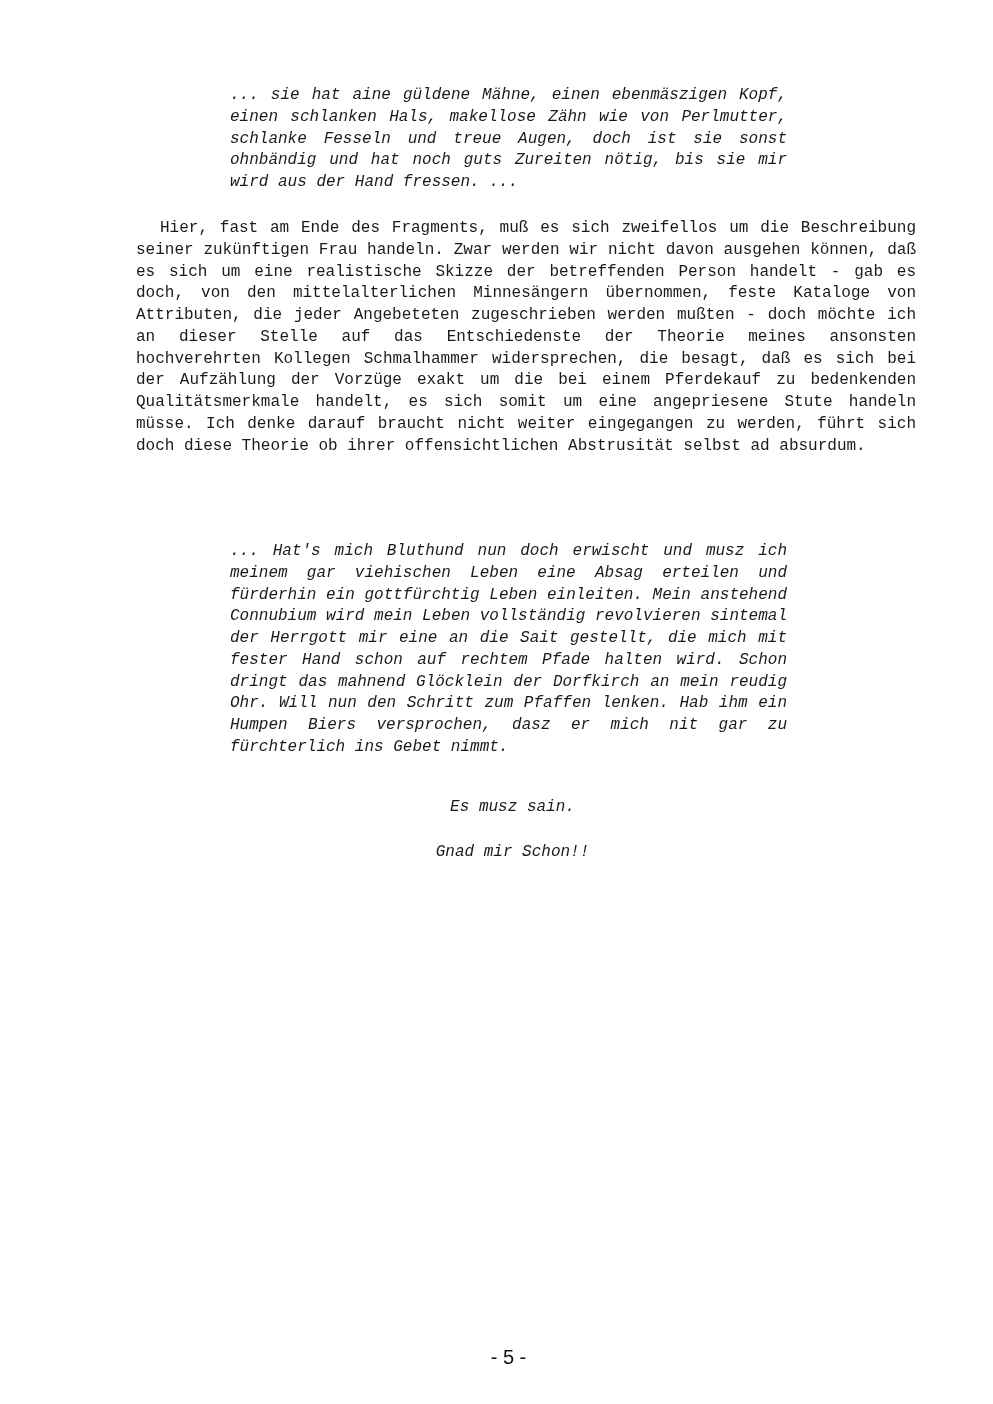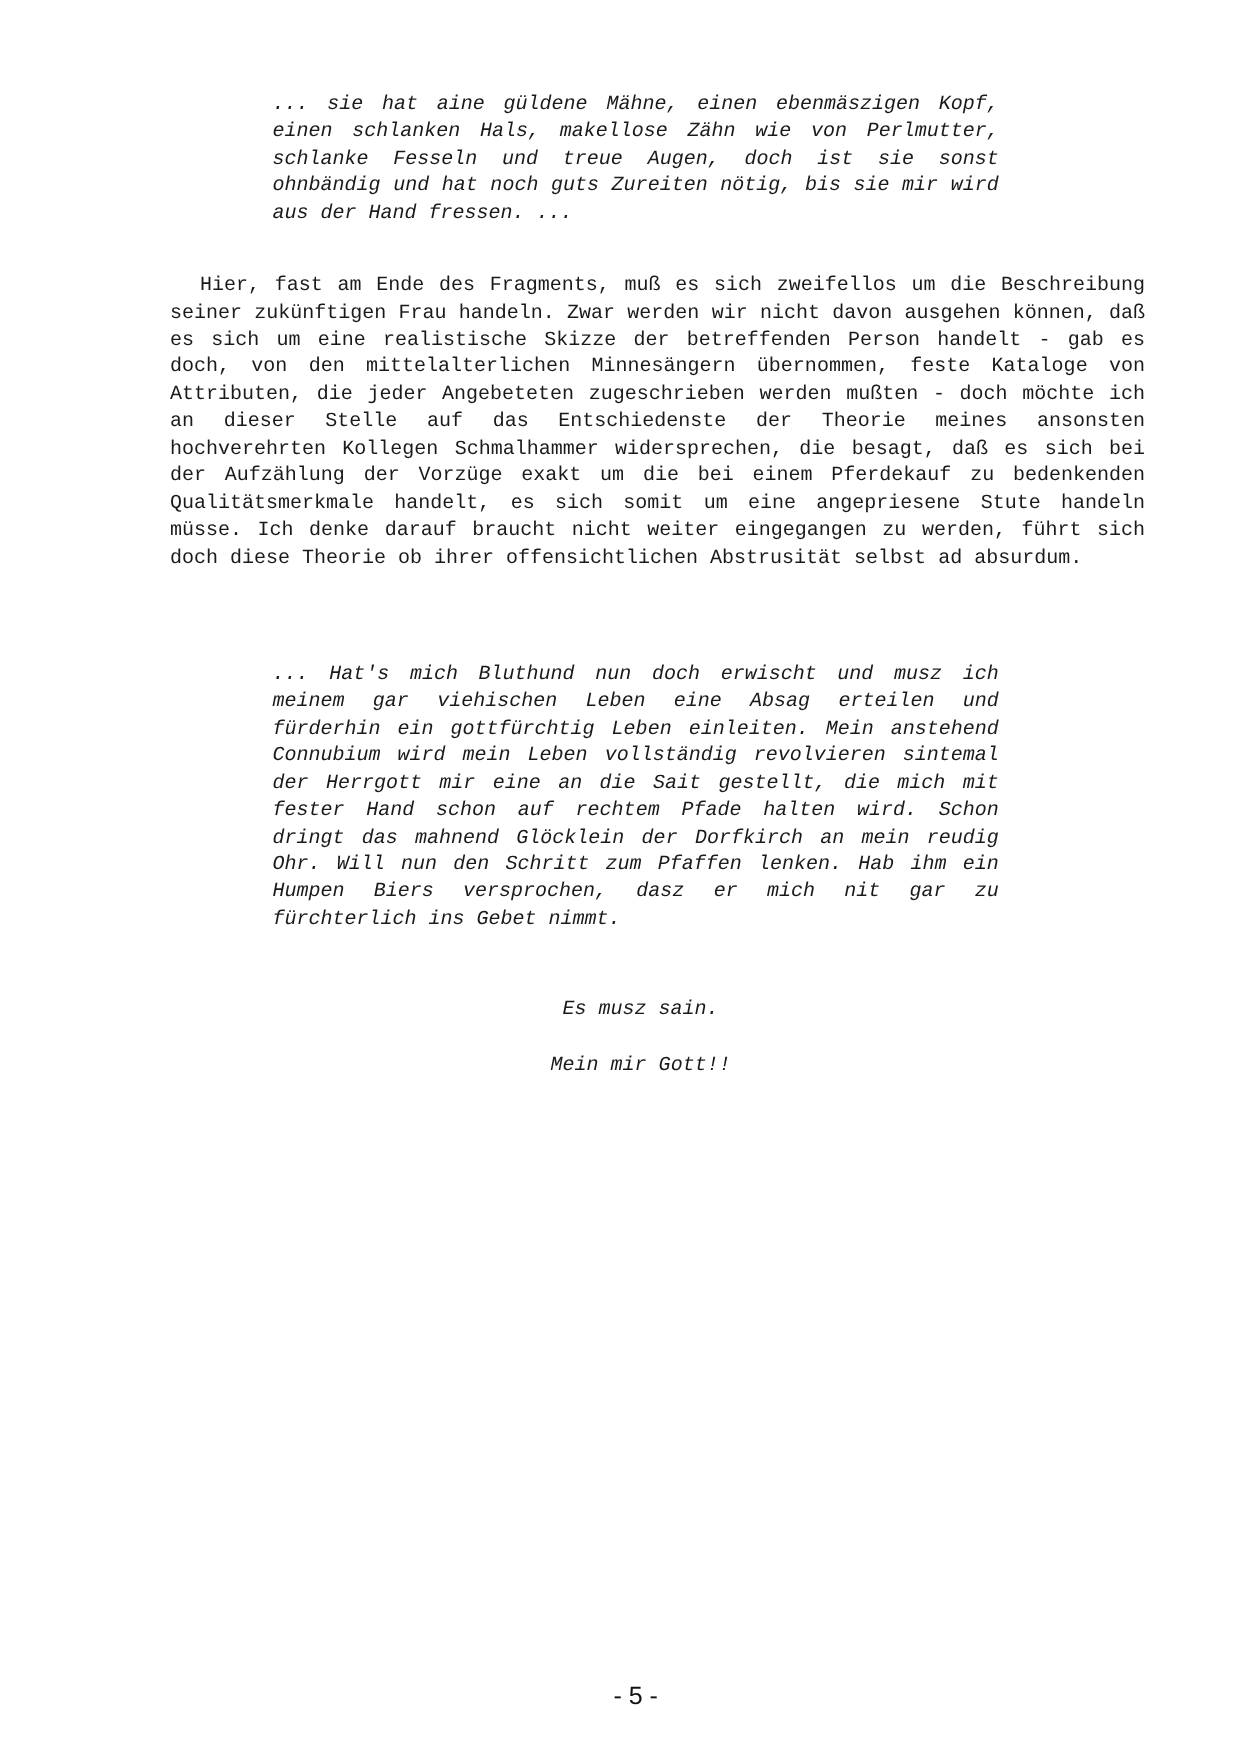--- a/index.html
+++ b/index.html
@@ -24,21 +24,21 @@
       height: 1404px;
     }
     .quote {
       position: absolute;
       left: 214px;
       width: 589px;
       font-style: italic;
       text-align: justify;
       text-align-last: left;
     }
-    .quote p { margin: 4px; }
+    .quote p { margin: 16px; }
     .para {
       position: absolute;
       left: 119px;
       width: 780px;
       text-align: justify;
       text-align-last: left;
       margin: 17px;
       text-indent: 24px;
     }
     .closing {
@@ -72,17 +72,17 @@
 
   <p class="para" style="top:201px;">Hier, fast am Ende des Fragments, muß es sich zweifellos um die Beschreibung seiner zukünftigen Frau handeln. Zwar werden wir nicht davon ausgehen können, daß es sich um eine realistische Skizze der betreffenden Person handelt - gab es doch, von den mittelalterlichen Minnesängern übernommen, feste Kataloge von Attributen, die jeder Angebeteten zugeschrieben werden mußten - doch möchte ich an dieser Stelle auf das Entschiedenste der Theorie meines ansonsten hochverehrten Kollegen Schmalhammer widersprechen, die besagt, daß es sich bei der Aufzählung der Vorzüge exakt um die bei einem Pferdekauf zu bedenkenden Qualitätsmerkmale handelt, es sich somit um eine angepriesene Stute handeln müsse. Ich denke darauf braucht nicht weiter eingegangen zu werden, führt sich doch diese Theorie ob ihrer offensichtlichen Abstrusität selbst ad absurdum.</p>
 
 
   <div class="quote" style="top:525px;">
     <p>... Hat's mich Bluthund nun doch erwischt und musz ich meinem gar viehischen Leben eine Absag erteilen und fürderhin ein gottfürchtig Leben einleiten. Mein anstehend Connubium wird mein Leben vollständig revolvieren sintemal der Herrgott mir eine an die Sait gestellt, die mich mit fester Hand schon auf rechtem Pfade halten wird. Schon dringt das mahnend Glöcklein der Dorfkirch an mein reudig Ohr. Will nun den Schritt zum Pfaffen lenken. Hab ihm ein Humpen Biers versprochen, dasz er mich nit gar zu fürchterlich ins Gebet nimmt.</p>
   </div>
 
   <p class="closing" style="top:797px;">Es musz sain.</p>
 
-  <p class="closing" style="top:842px;">Mein mir Gott!!</p>
+  <p class="closing" style="top:842px;">Gnad mir Schon!!</p>
 
   <div class="page-number">- 5 -</div>
 
 </div>
 
 </body></html>

